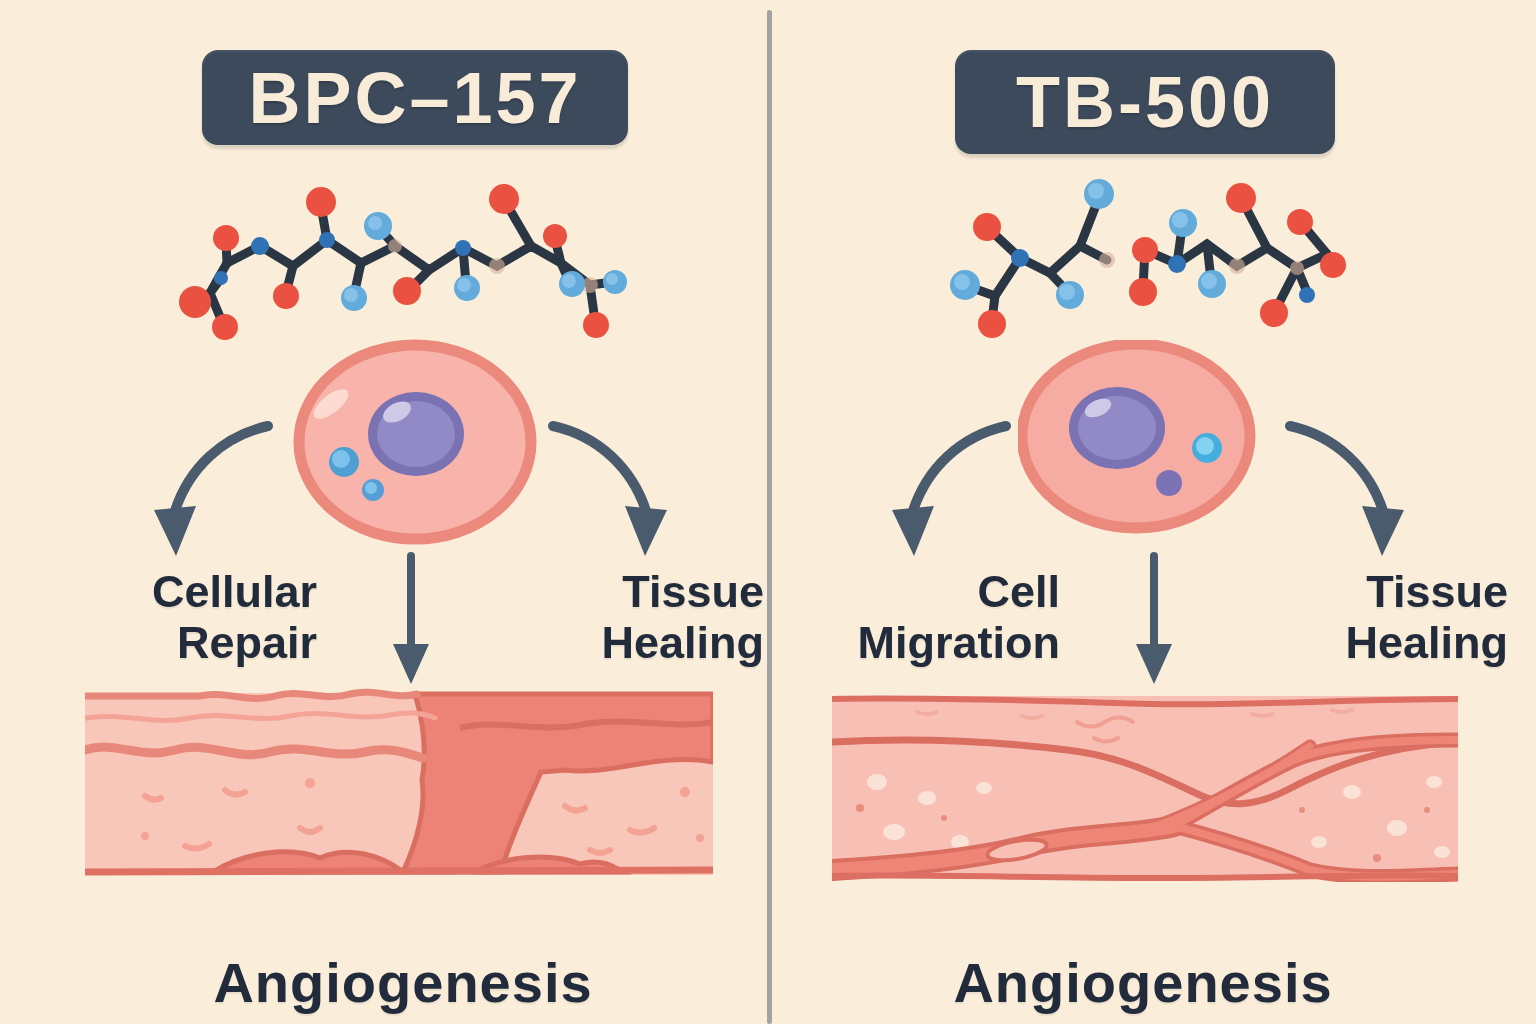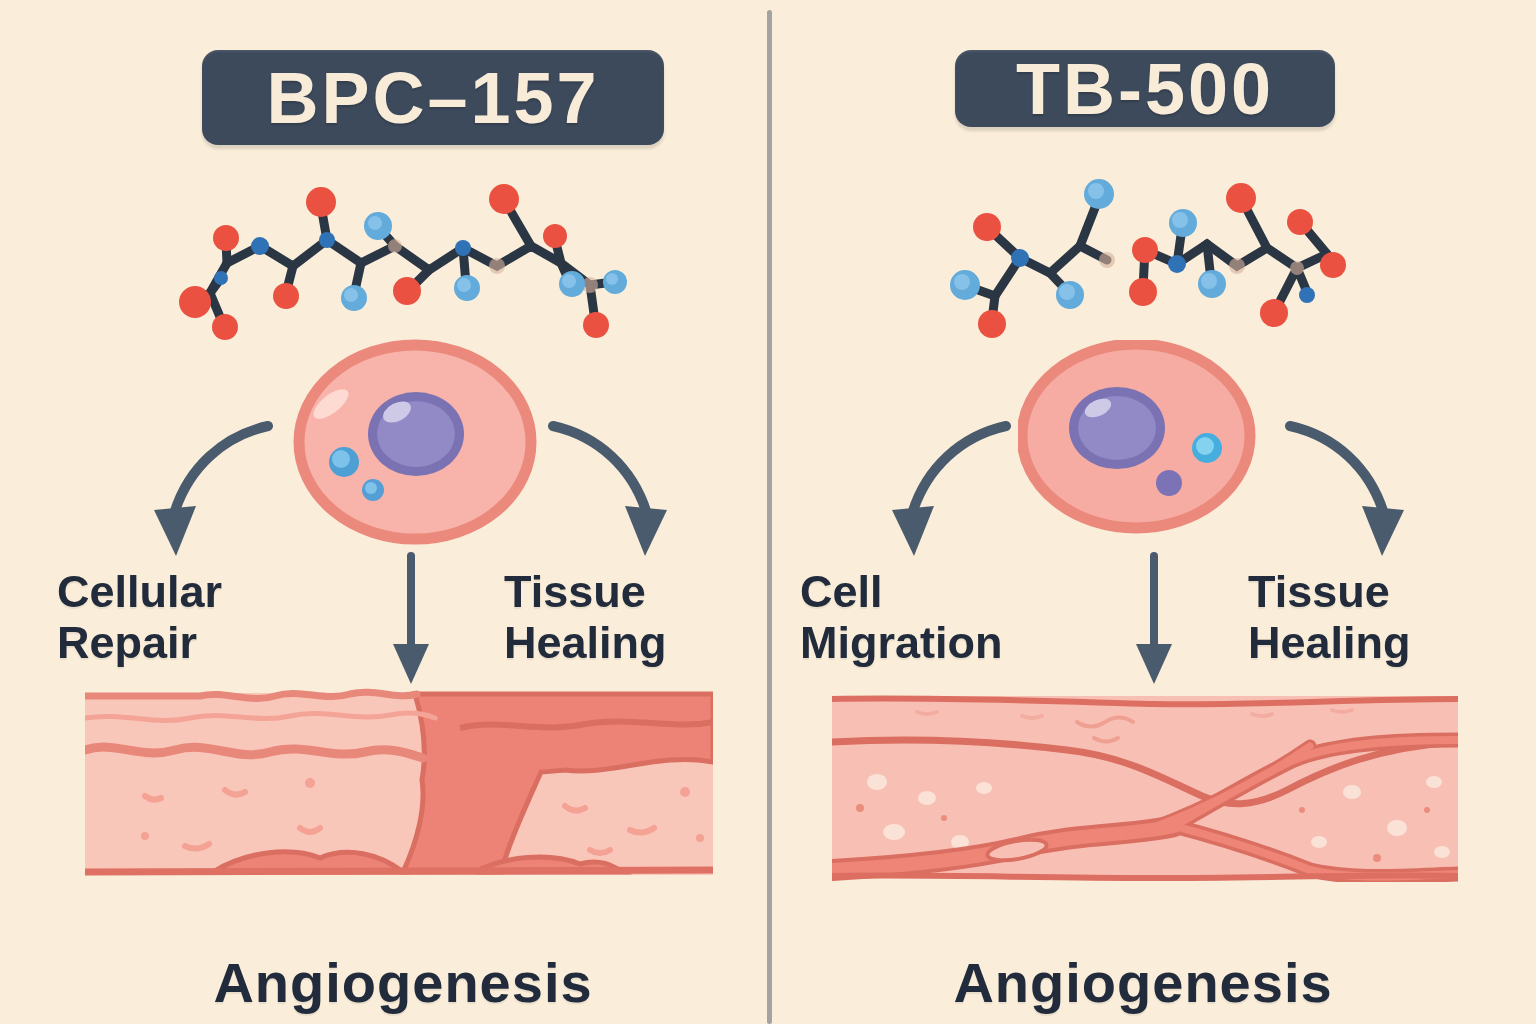--- a/index.html
+++ b/index.html
@@ -12,36 +12,36 @@
   .divider{position:absolute;border-radius:3px;background:var(--divider,#a3a3a1);}
   .badge{
     display:flex;align-items:center;justify-content:center;
     background:var(--badge-bg,#3d4a5c);color:var(--badge-text,#f8ecd9);
     border-radius:16px;font-weight:700;font-size:72px;letter-spacing:3px;
     box-shadow:0 4px 3px rgba(0,0,0,0.12), inset 0 2px 2px rgba(255,255,255,0.08);
     text-shadow:0 2px 2px rgba(0,0,0,0.18);
   }
   .effect-label{
     color:var(--label-text,#212b3b);font-weight:700;font-size:45px;line-height:1.14;
-    text-align:left;text-shadow:0 2px 1px rgba(0,0,0,0.07);
+    text-align:right;text-shadow:0 2px 1px rgba(0,0,0,0.07);
   }
   .result-label{
     color:var(--label-text,#212b3b);font-weight:700;font-size:56px;letter-spacing:1px;
     text-align:center;text-shadow:0 2px 1px rgba(0,0,0,0.07);margin-top:48px;
   }
   svg{display:block;}
 </style>
 </head>
 <body>
 
 <div class="canvas">
 
   <div class="divider" style="left:767px;top:10px;width:5px;height:1014px;"></div>
 
-  <div class="badge abs" style="left:202px;top:50px;width:462px;height:95px;">
+  <div class="badge abs" style="left:202px;top:50px;width:426px;height:95px;">
     <span>BPC–157</span>
   </div>
 
   <svg class="abs" style="left:165px;top:178px;" width="480" height="170" viewBox="0 0 480 170">
     <g stroke="var(--bond,#2b3645)" stroke-width="9" stroke-linecap="round" fill="none">
       <path d="M 62,85 L 95,68 L 128,88 L 162,62 L 196,85 L 230,68 L 264,92 L 298,70 L 332,88 L 366,68 L 396,85"></path>
       <path d="M 62,85 L 45,115 M 45,115 L 30,122 M 45,115 L 58,146 M 45,115 L 56,100"></path>
       <path d="M 62,85 L 61,63 M 128,88 L 121,115 M 162,62 L 156,28 M 196,85 L 189,117"></path>
       <path d="M 230,68 L 215,51 M 264,92 L 245,111 M 298,70 L 301,106 M 366,68 L 341,25"></path>
       <path d="M 396,85 L 404,103 M 396,85 L 390,61 M 396,85 L 425,107 M 425,107 L 448,104 M 425,107 L 430,143"></path>
@@ -140,21 +140,21 @@
       <circle cx="225" cy="95" r="5"></circle>
         <circle cx="60" cy="148" r="4"></circle>
         <circle cx="600" cy="104" r="5"></circle>
         <circle cx="615" cy="150" r="4"></circle>
     </g>
     <path d="M 0,184 L 628,182" stroke="#df7164" stroke-width="7"></path>
   </svg>
 
   <div class="result-label abs" style="left:198px;top:902px;width:410px;">Angiogenesis</div>
 
-  <div class="badge abs" style="left:955px;top:50px;width:380px;height:77px;">
+  <div class="badge abs" style="left:955px;top:50px;width:380px;height:104px;">
     <span>TB-500</span>
   </div>
 
   <svg class="abs" style="left:935px;top:178px;" width="480" height="170" viewBox="0 0 480 170">
     <g stroke="var(--bond,#2b3645)" stroke-width="9" stroke-linecap="round" fill="none">
       <path d="M 60,118 L 85,80 L 115,95 L 145,68 L 172,82"></path>
       <path d="M 60,118 L 32,108 M 60,118 L 57,142 M 85,80 L 55,52 M 115,95 L 133,114 M 145,68 L 163,22"></path>
       <path d="M 210,72 L 242,86 L 272,66 L 302,88 L 332,70 L 362,90 L 392,76"></path>
       <path d="M 210,72 L 208,110 M 242,86 L 247,50 M 272,66 L 276,102 M 332,70 L 308,24"></path>
       <path d="M 362,90 L 341,131 M 362,90 L 372,114 M 392,76 L 367,46 M 392,76 L 397,85"></path>

